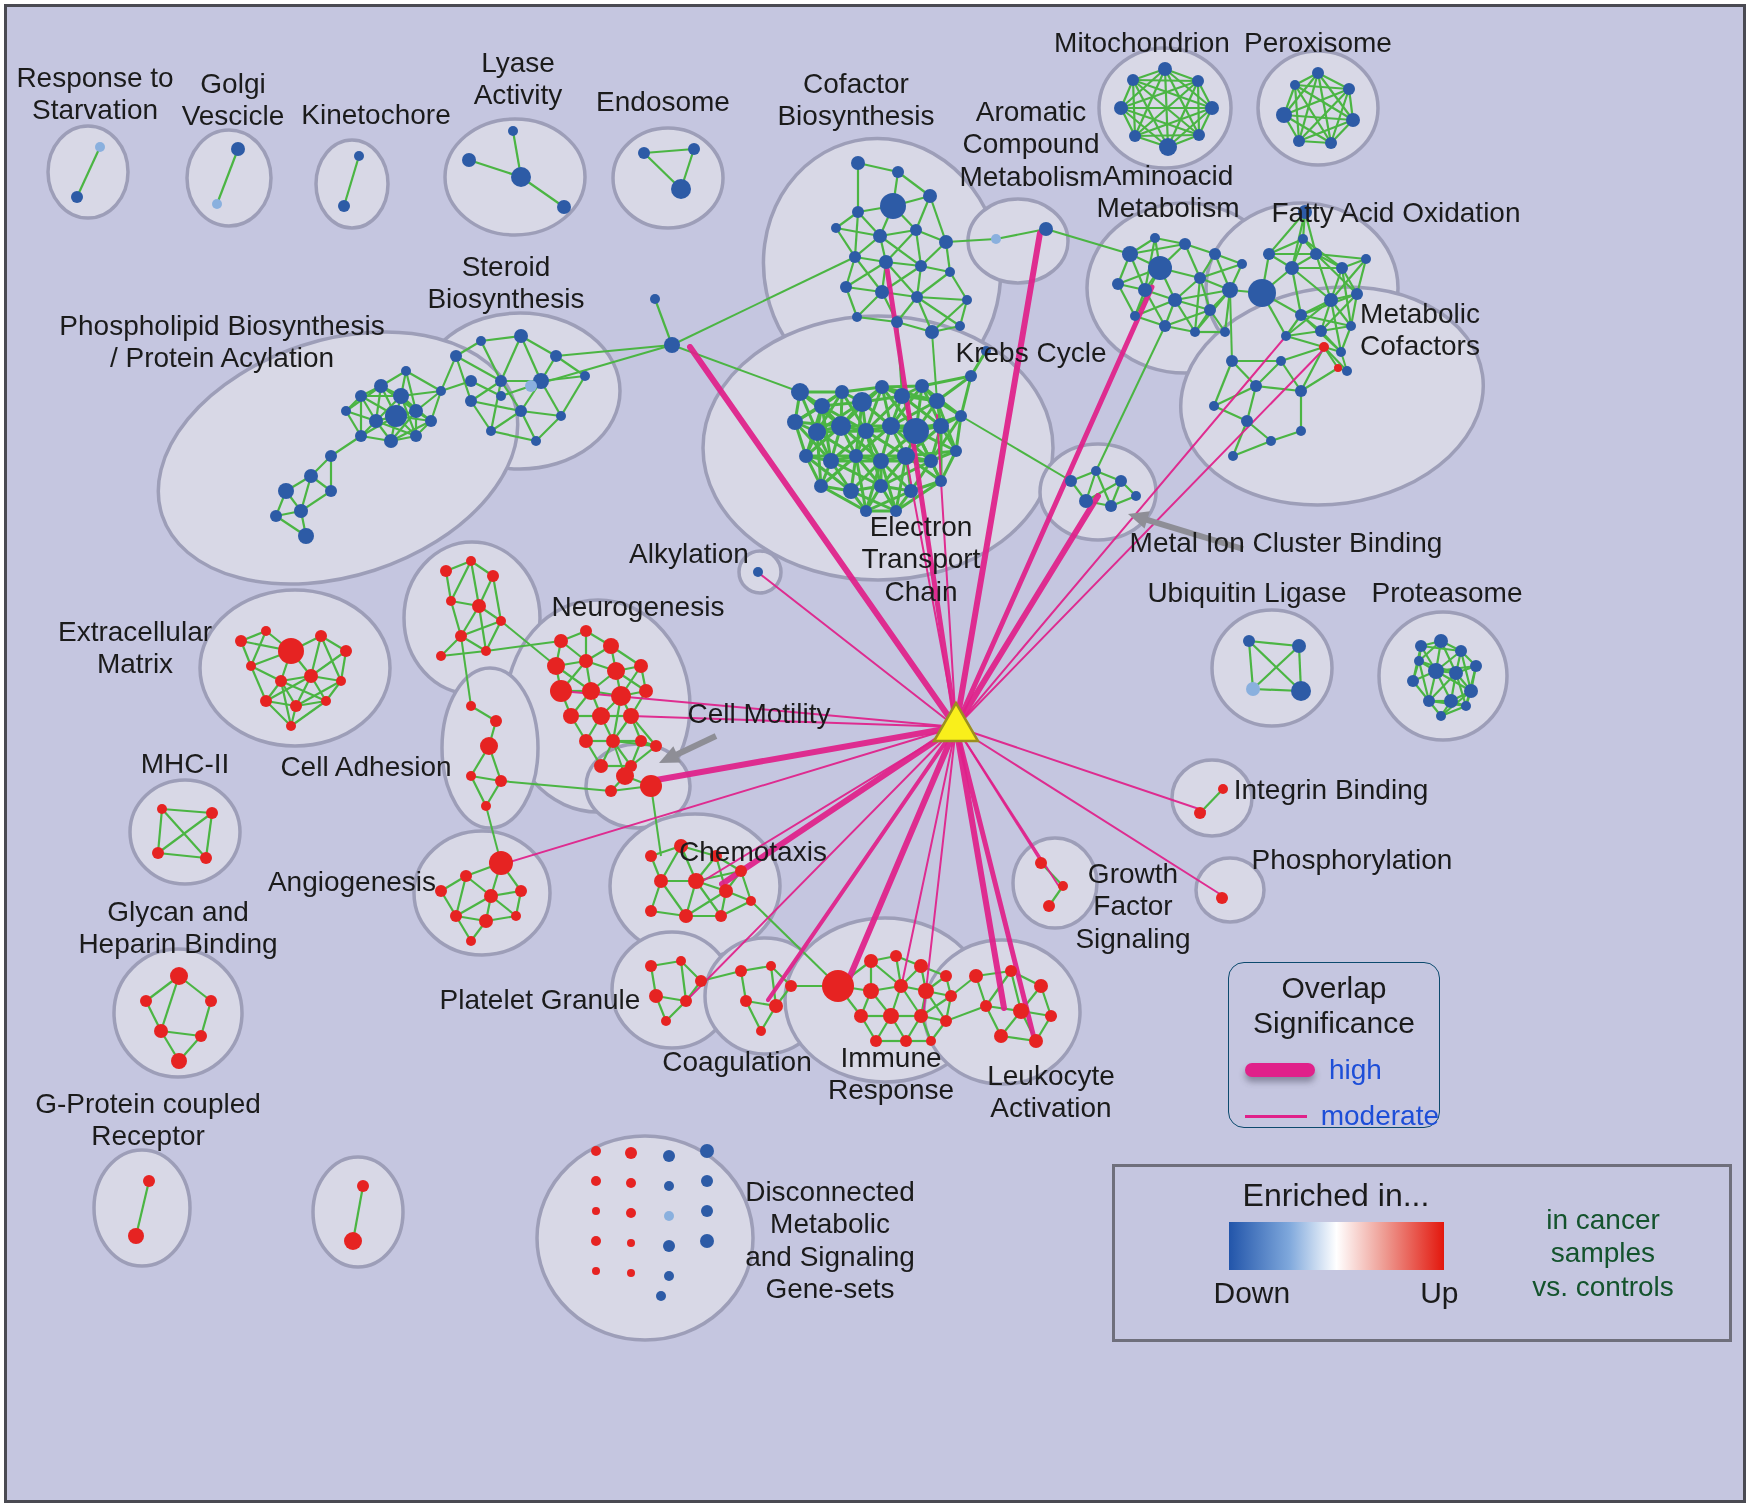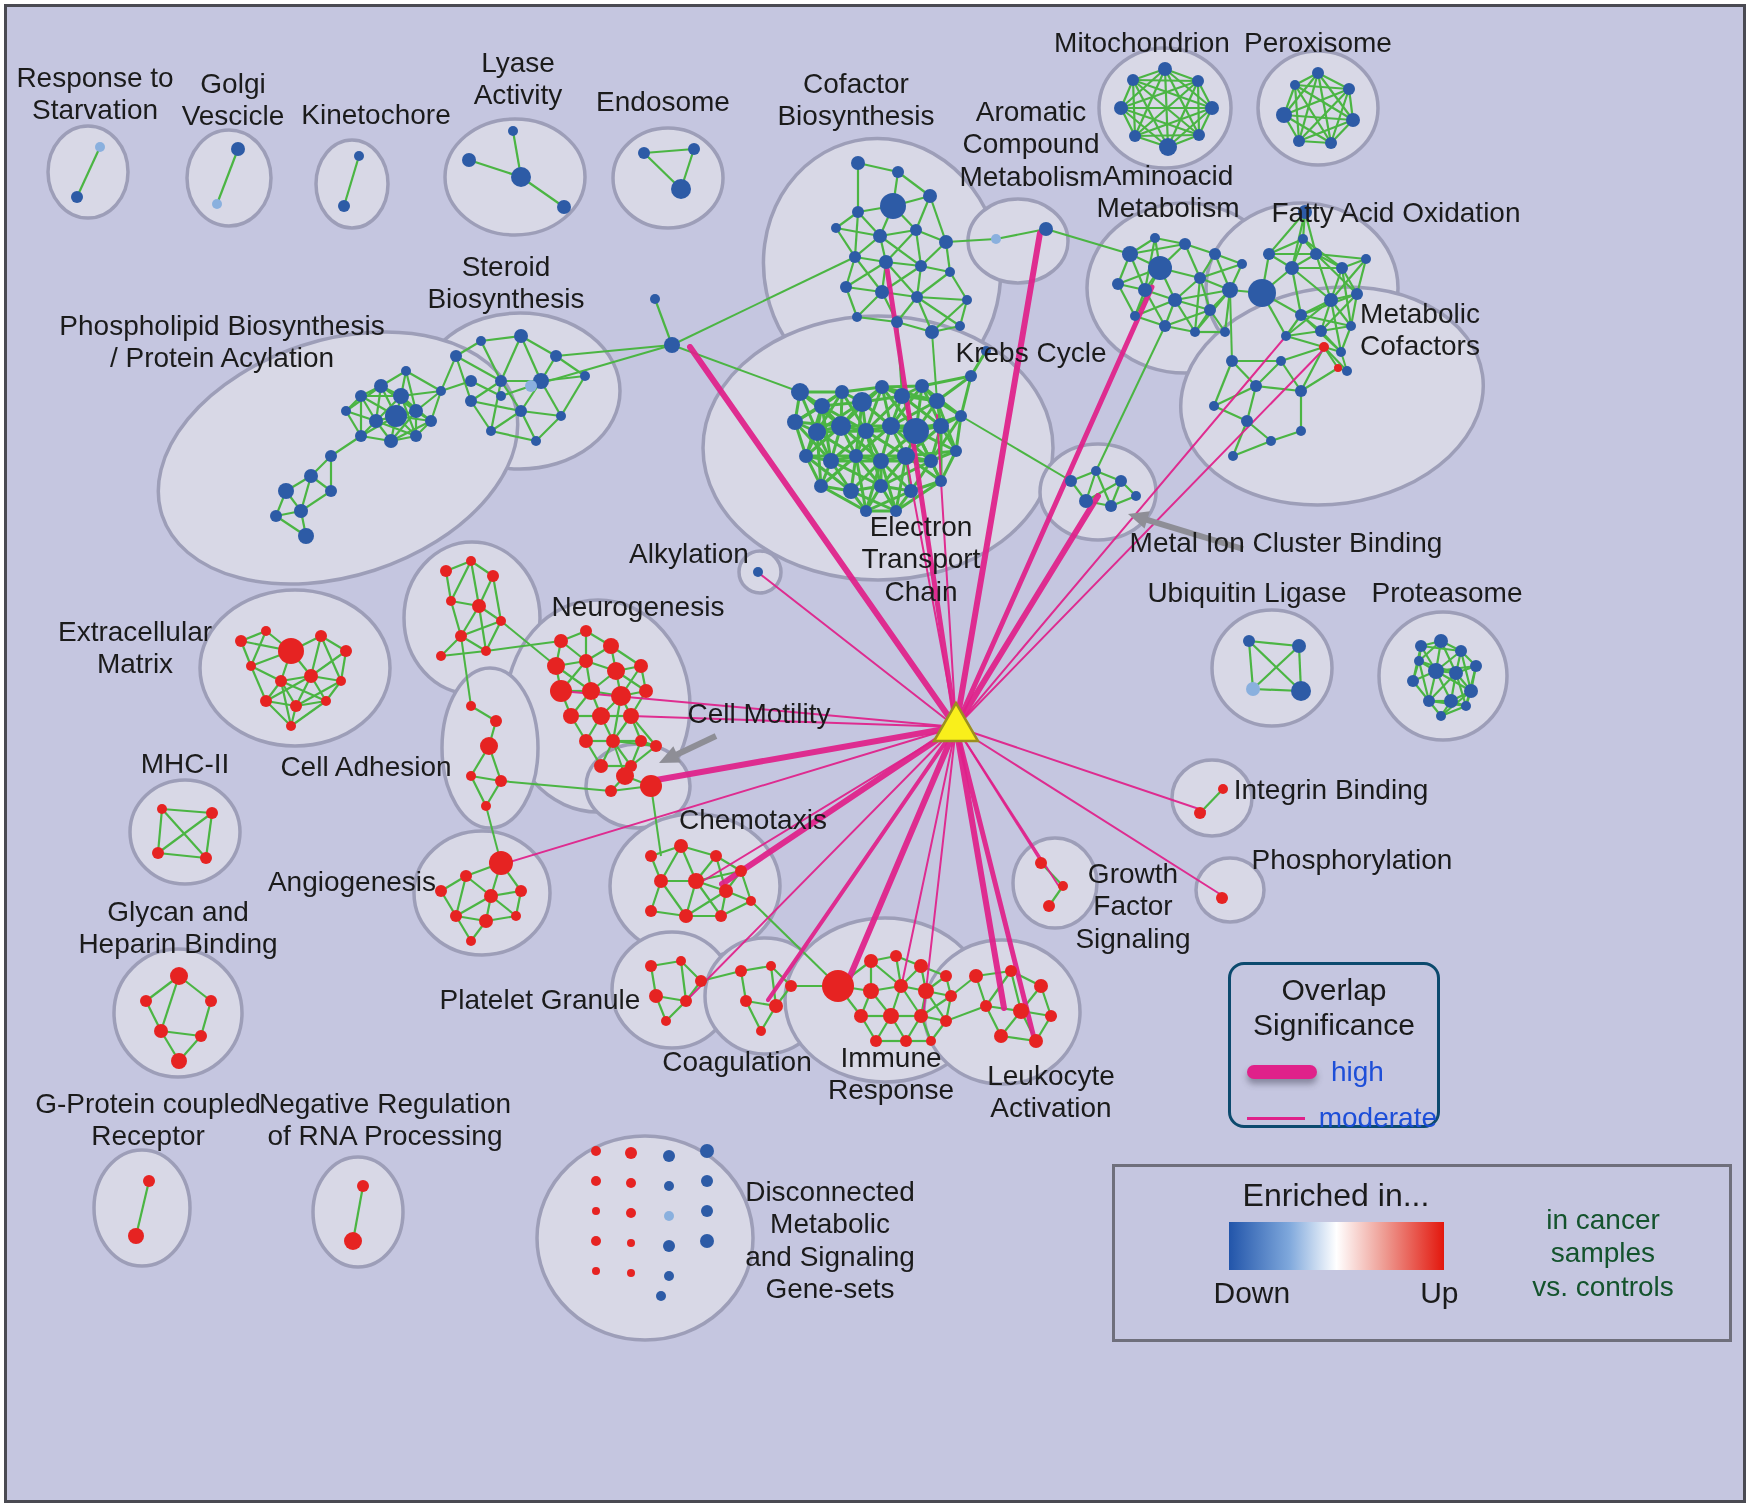--- a/index.html
+++ b/index.html
@@ -12,21 +12,21 @@
   }
   #net{position:absolute;left:0;top:0;}
   .lbl{
     position:absolute;transform:translateX(-50%);
     text-align:center;font-size:28px;line-height:1.16;
     color:#1b1b1b;white-space:pre;z-index:5;
   }
   
   .legend-overlap{
     position:absolute;left:1228px;top:962px;width:212px;height:166px;
-    border:3px solid #0c4a6e;border-radius:16px;z-index:6;
+    border:1px solid #0c4a6e;border-radius:16px;z-index:6;
     box-sizing:border-box;padding-top:8px;
   }
   .lg-title{text-align:center;font-size:30px;line-height:1.15;color:#1b1b1b;white-space:pre;}
   .lg-row{display:flex;align-items:center;margin:14px 0 0 16px;}
   .line-high{width:70px;height:14px;border-radius:7px;background:#e0218a;box-shadow:0 5px 6px rgba(60,60,80,.45);}
   .line-moderate{width:70px;height:3px;background:#e0218a;}
   .lg-label{font-size:28px;color:#1d4ed8;margin-left:14px;}
   
   .legend-enriched{
     position:absolute;left:1112px;top:1164px;width:620px;height:178px;
@@ -1241,39 +1241,37 @@
   <div class="lbl" style="left:1286px;top:527px">Metal Ion Cluster Binding</div>
   <div class="lbl" style="left:1247px;top:577px">Ubiquitin Ligase</div>
   <div class="lbl" style="left:1447px;top:577px">Proteasome</div>
   <div class="lbl" style="left:689px;top:538px">Alkylation</div>
   <div class="lbl" style="left:638px;top:591px">Neurogenesis</div>
   <div class="lbl" style="left:135px;top:616px">Extracellular
 Matrix</div>
   <div class="lbl" style="left:759px;top:698px">Cell Motility</div>
   <div class="lbl" style="left:366px;top:751px">Cell Adhesion</div>
   <div class="lbl" style="left:185px;top:748px">MHC-II</div>
-  <div class="lbl" style="left:753px;top:804px">Chemotaxis</div>
+  <div class="lbl" style="left:753px;top:836px">Chemotaxis</div>
   <div class="lbl" style="left:1331px;top:774px">Integrin Binding</div>
   <div class="lbl" style="left:352px;top:866px">Angiogenesis</div>
   <div class="lbl" style="left:1133px;top:858px">Growth
 Factor
 Signaling</div>
   <div class="lbl" style="left:1352px;top:844px">Phosphorylation</div>
   <div class="lbl" style="left:178px;top:896px">Glycan and
 Heparin Binding</div>
   <div class="lbl" style="left:540px;top:984px">Platelet Granule</div>
   <div class="lbl" style="left:737px;top:1046px">Coagulation</div>
   <div class="lbl" style="left:891px;top:1042px">Immune
 Response</div>
   <div class="lbl" style="left:1051px;top:1060px">Leukocyte
 Activation</div>
   <div class="lbl" style="left:148px;top:1088px">G-Protein coupled
 Receptor</div>
-  <div class="lbl" style="left:385px;top:1088px">Negative Regulation
-of RNA Processing</div>
   <div class="lbl" style="left:830px;top:1176px">Disconnected
 Metabolic
 and Signaling
 Gene-sets</div>
 
   <div class="legend-overlap">
     <div class="lg-title">Overlap
 Significance</div>
     <div class="lg-row">
       <span class="line-high"></span>

